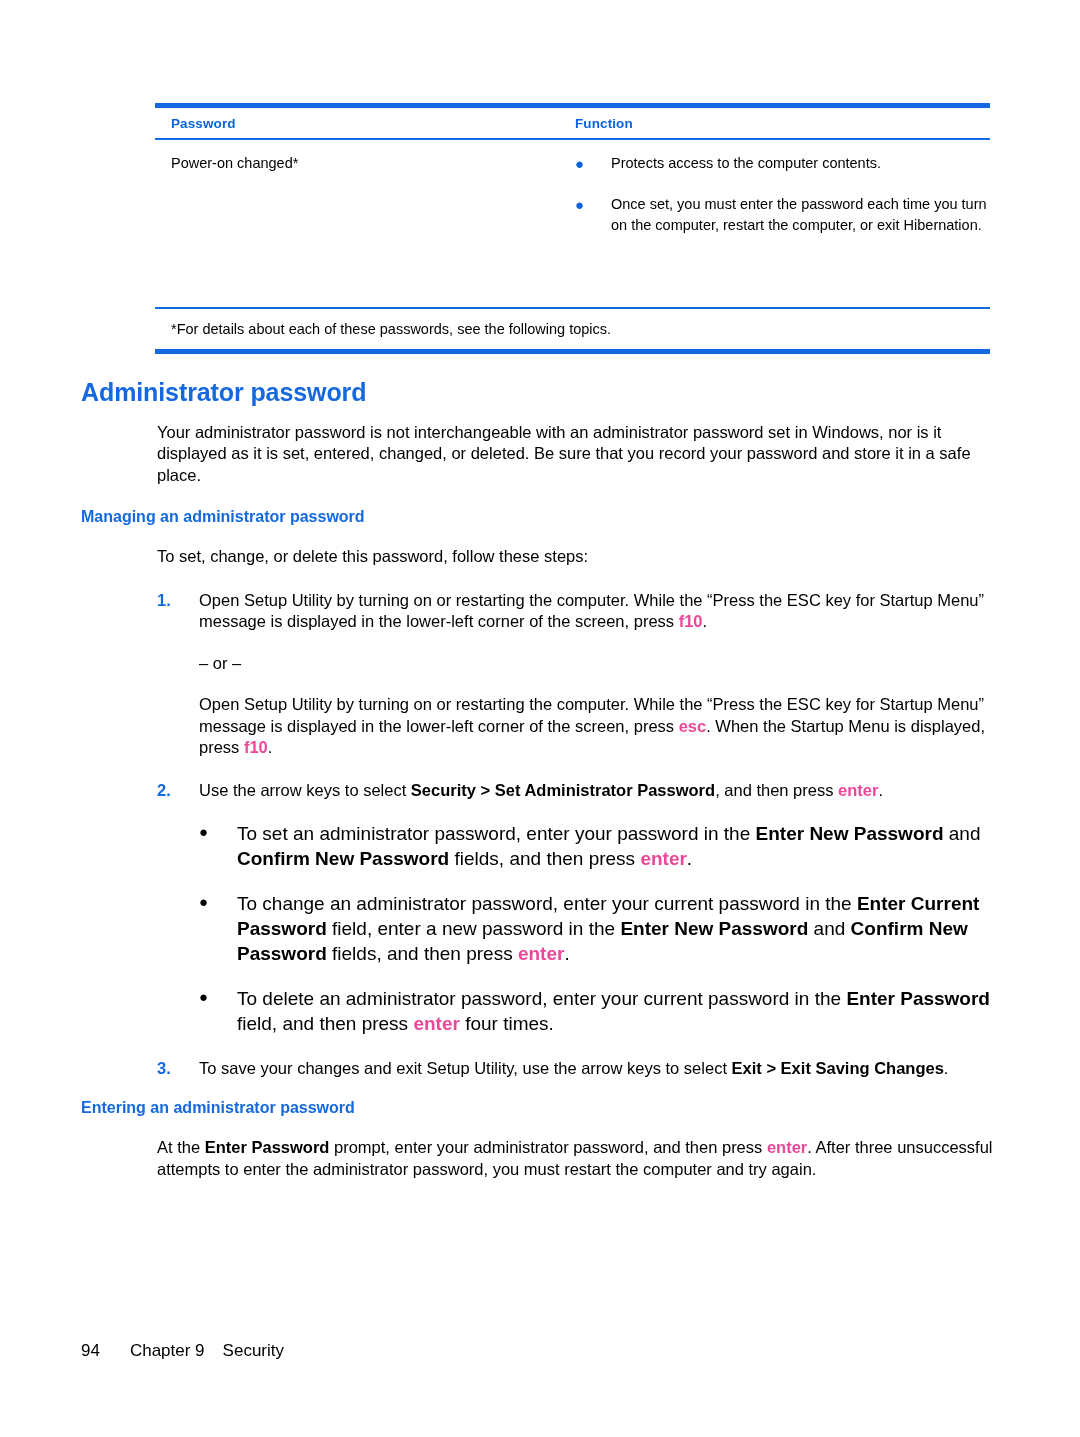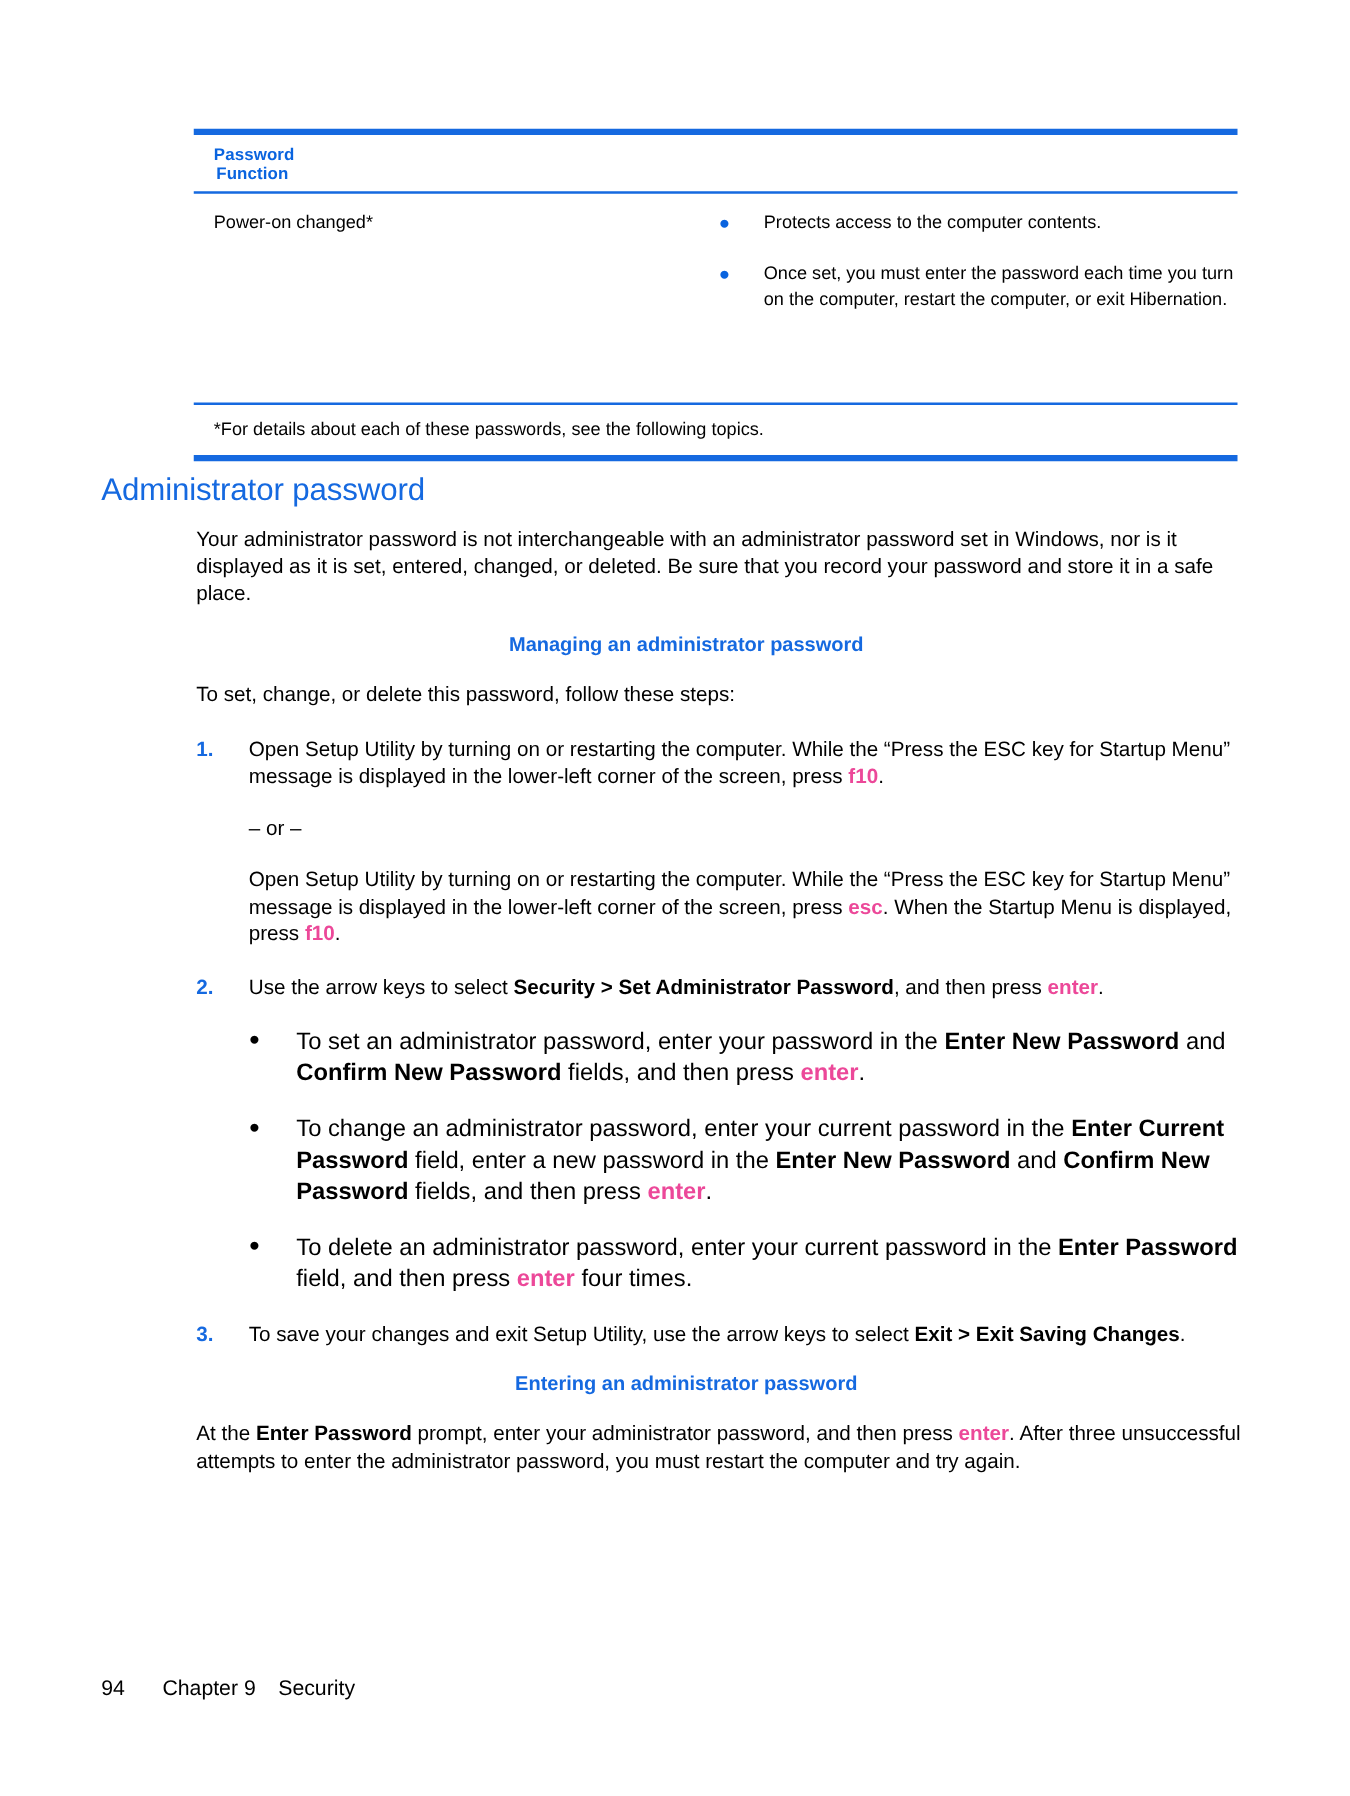--- a/index.html
+++ b/index.html
@@ -36,21 +36,20 @@
     width: 100%;
   }
   .rule-thin {
     height: 2px;
     background: #1569e0;
     width: 100%;
   }
   .table-head {
     display: flex;
     padding: 8px 0 7px 0;
-    flex-direction: column;
   }
   .th {
     color: #0a64df;
     font-weight: bold;
     font-size: 13.5px;
     letter-spacing: 0.1px;
   }
   .th.col-a { width: 402px; padding-left: 16px; box-sizing: border-box; }
   .th.col-b { padding-left: 18px; }
 
@@ -107,21 +106,21 @@
     padding: 10px 0 9px 16px;
   }
 
   
   h1.h-main {
     position: absolute;
     left: 81px;
     top: 378px;
     margin: 0;
     font-size: 25px;
-    font-weight: normal;
+    font-weight: bold;
     color: #1569e0;
     letter-spacing: -0.1px;
   }
   h2.h-sub {
     margin: 0;
     font-size: 16px;
     font-weight: bold;
     color: #1569e0;
   }
 
@@ -134,21 +133,21 @@
   }
   p.body-par {
     margin: 0 0 22px 0;
     padding-left: 76px;
     font-size: 16.5px;
     line-height: 1.30;
   }
   .blue { color: #ec4899; font-weight: bold; }
   b, strong { font-weight: bold; }
 
-  .sub-head-wrap { margin: 0 0 20px 16px; text-align: center; }
+  .sub-head-wrap { margin: 0 0 20px 0; }
 
   ol.steps {
     list-style: none;
     margin: 0;
     padding: 0;
   }
   ol.steps > li {
     display: flex;
     padding-left: 76px;
     margin-bottom: 20px;

